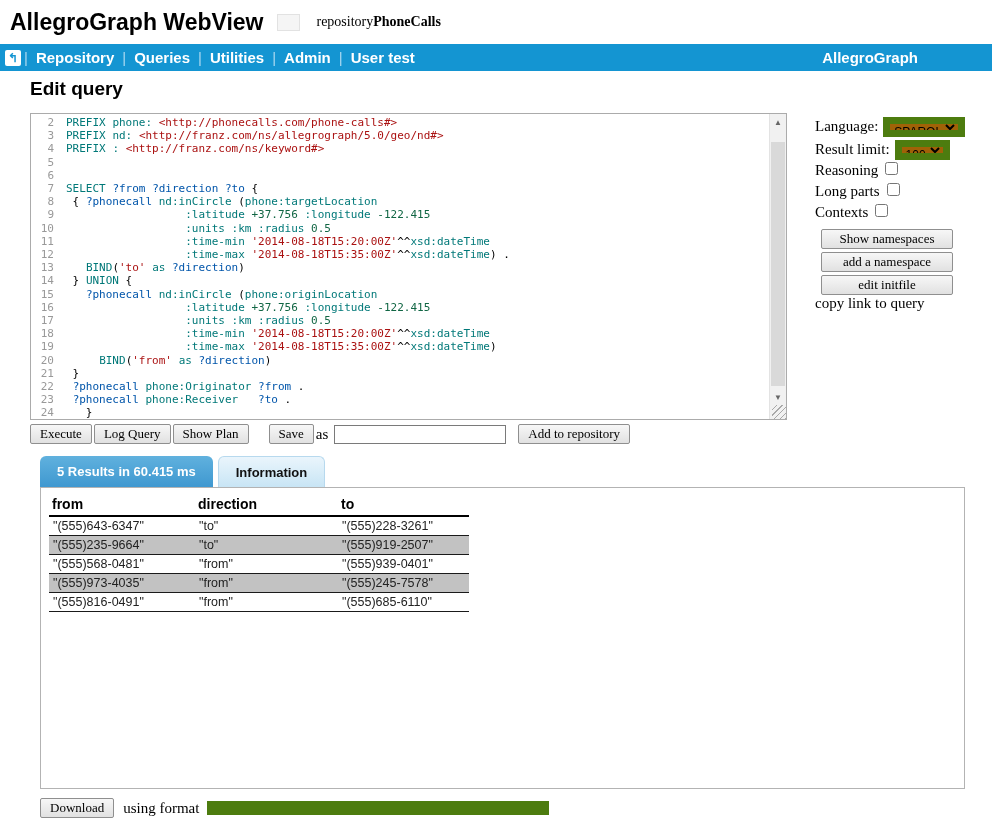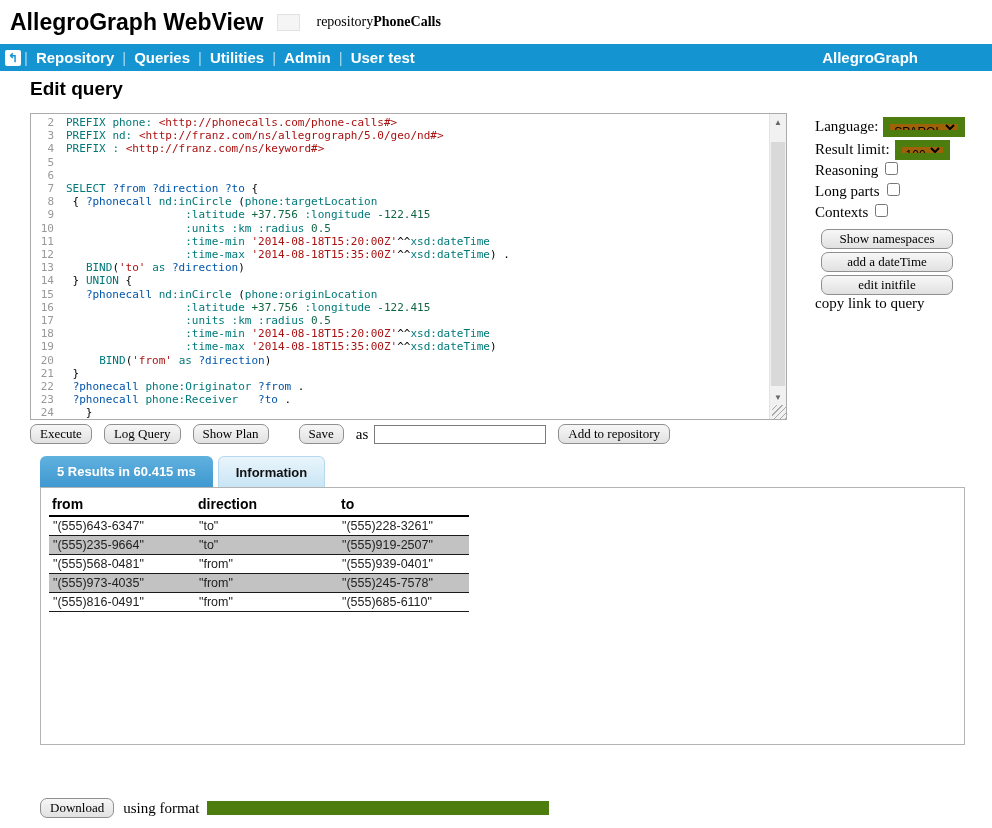--- a/index.html
+++ b/index.html
@@ -47,38 +47,38 @@
   .opt-label{margin-right:5px}
   select{font-size:12px;font-family:"Liberation Sans",sans-serif;height:20px;background:#a16207;border:7px solid #4d7c0f}
   .chk-row{display:flex;align-items:flex-start;height:20px;margin-bottom:1px}
   .chk-row input{margin-left:7px;width:13px;height:13px}
   .side-buttons{margin-top:5px;display:flex;flex-direction:column;gap:3px;padding-left:6px}
   .side-btn{width:132px}
   .copy-link{cursor:pointer}
 
   
   .btn{font-family:"Liberation Serif",serif;font-size:13px;color:#000;background:linear-gradient(#f7f7f7,#e1e1e1);
-       border:1px solid #8f8f8f;border-radius:7px;padding:1px 9px;height:20px;cursor:pointer;white-space:nowrap}
+       border:1px solid #8f8f8f;border-radius:2px;padding:1px 9px;height:20px;cursor:pointer;white-space:nowrap}
 
   
   .actions{position:absolute;left:30px;top:424px;display:flex;align-items:center}
-  .actions .btn{margin-right:12px}
+  .actions .btn{margin-right:2px}
   .btn.save{margin-left:18px}
   .as-label{margin:0 6px 0 0;font-size:15px}
   .save-input{width:172px;height:19px;border:1px solid #7a7a7a;font-size:13px;padding:0 3px;margin-right:12px}
 
   
   .tabs{position:absolute;left:40px;top:456px;display:flex;gap:5px;align-items:flex-end;
         font-family:"Liberation Sans",sans-serif;font-weight:700;font-size:13px}
   .tab{height:31px;line-height:31px;padding:0 17px;border-radius:6px 6px 0 0;cursor:pointer}
   .tab-active{background:linear-gradient(#60b1de,#3f98d0);color:#fff}
   .tab-inactive{background:linear-gradient(#eaf5fc,#c8e5f5);color:#111;border:1px solid #b7d9ee;border-bottom:none}
 
   
-  .results-panel{position:absolute;left:40px;top:487px;width:925px;height:258px;border:1px solid #b3b3b3;background:#fff;padding:7px 8px}
+  .results-panel{position:absolute;left:40px;top:487px;width:925px;height:302px;border:1px solid #b3b3b3;background:#fff;padding:7px 8px}
   .results-panel table{border-collapse:collapse;font-family:"Liberation Sans",sans-serif;table-layout:fixed}
   th{font-size:14px;text-align:left;font-weight:700;border-bottom:2px solid #000;padding:1px 4px 3px 3px}
   td{font-size:12.5px;border-bottom:1px solid #1a1a1a;padding:2px 4px;color:#222;overflow:hidden}
   tr.hl{background:#c2c2c2}
 
   
   .download-row{position:absolute;left:40px;top:798px;display:flex;align-items:center}
   .fmt-label{font-size:15px;margin:0 8px 0 9px}
   .fmt-select{width:342px;height:14px;font-size:13px}
 </style>
@@ -169,21 +169,21 @@
         <span>Long parts</span>
         <input type="checkbox" style="">
       </div>
       <div class="chk-row">
         <span>Contexts</span>
         <input type="checkbox" style="">
       </div>
     </div>
   <div class="side-buttons">
       <button class="btn side-btn">Show namespaces</button>
-      <button class="btn side-btn">add a dateTime</button>
+      <button class="btn side-btn">add a namespace</button>
       <button class="btn side-btn">edit initfile</button>
     </div>
   <div class="copy-link">copy link to query</div>
 </div>
 
 <div class="actions">
   <button class="btn">Execute</button>
   <button class="btn">Log Query</button>
   <button class="btn">Show Plan</button>
   <button class="btn save">Save</button>

